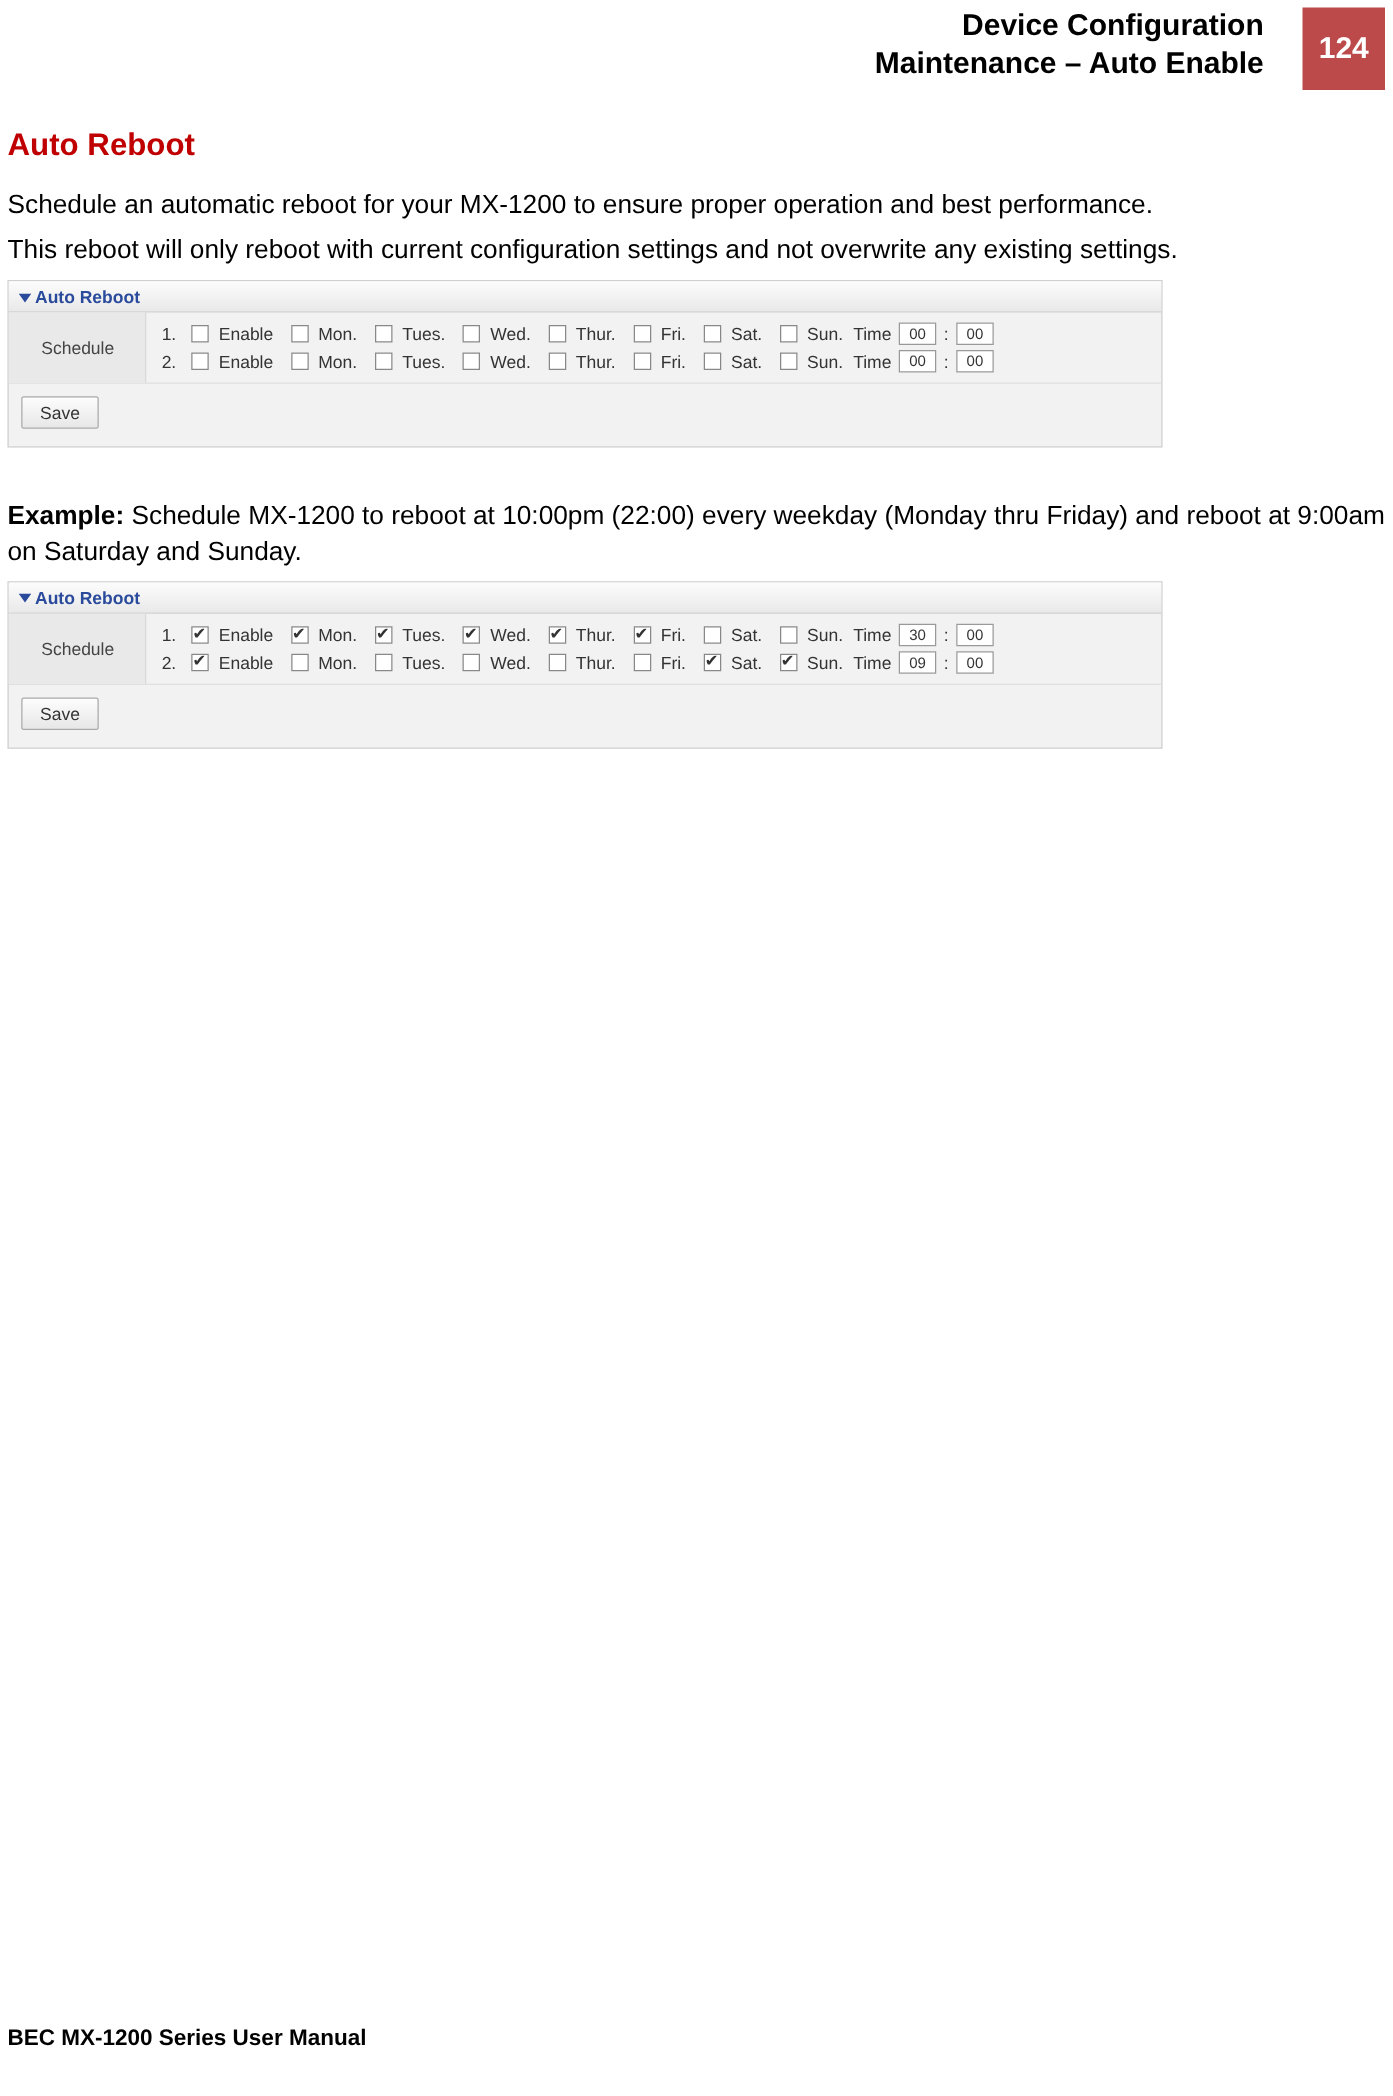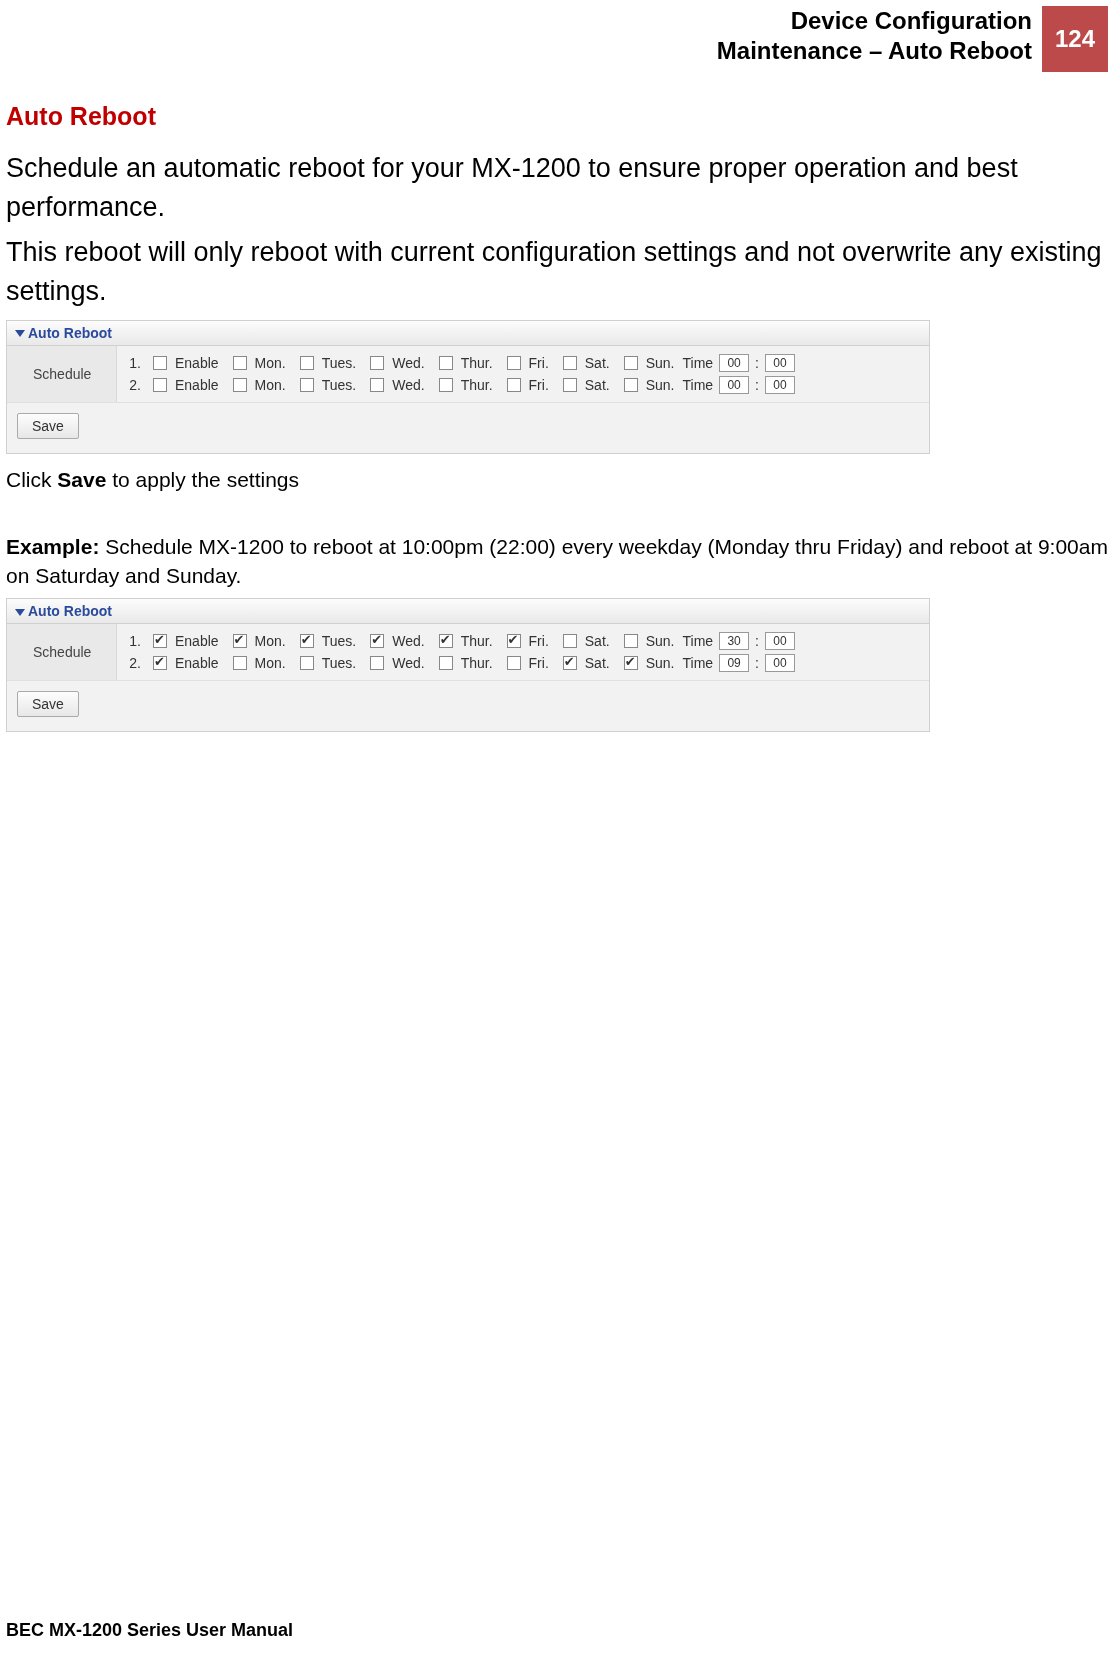--- a/index.html
+++ b/index.html
@@ -15,20 +15,21 @@
   .page {
     position: relative;
     width: 1114px;
     min-height: 1677px;
     padding: 0 6px;
   }
   .header {
     display: flex;
     justify-content: flex-end;
     padding-top: 6px;
+    gap: 21px;
   }
   .header-text {
     text-align: right;
     font-weight: bold;
     font-size: 24px;
     line-height: 1.25;
     padding-right: 6px;
     position: relative;
   }
   .header-text .line1 { display:block; }
@@ -45,21 +46,21 @@
     justify-content: center;
     margin-left: 4px;
   }
   .section-title {
     color: #c00000;
     font-weight: bold;
     font-size: 25px;
     margin-top: 30px;
   }
   .para {
-    font-size: 27px;
+    font-size: 21px;
     line-height: 1.45;
     margin-top: 18px;
   }
   .para + .para { margin-top: 6px; }
   .panel {
     width: 924px;
     border: 1px solid #d0d0d0;
     background: #f2f2f2;
     margin-top: 8px;
     font-size: 14px;
@@ -160,21 +161,21 @@
   }
 </style>
 </head>
 <body>
 
 <div class="page">
 
   <div class="header">
     <div class="header-text">
       <span class="line1">Device Configuration</span>
-      <span class="line2">Maintenance – Auto Reboot</span>
+      <span class="line2">Maintenance – Auto Enable</span>
     </div>
     <div class="page-num-box">124</div>
   </div>
 
   <div class="section-title">Auto Reboot</div>
 
   <div class="para">Schedule an automatic reboot for your MX-1200 to ensure proper operation and best performance.</div>
   <div class="para">This reboot will only reboot with current configuration settings and not overwrite any existing settings.</div>
 
   <div class="panel">
@@ -230,23 +231,20 @@
           <span>:</span>
           <span class="timebox">00</span>
         </div>
       </div>
     </div>
     <div class="panel-foot">
       <span class="btn-save">Save</span>
     </div>
   </div>
 
-  <div class="click-save">
-    <span>Click </span><b>Save</b><span> to apply the settings</span>
-  </div>
 
   <div class="example">
     <b>Example:</b><span> Schedule MX-1200 to reboot at 10:00pm (22:00) every weekday (Monday thru Friday) and reboot at 9:00am on Saturday and Sunday.</span>
   </div>
 
   <div class="panel">
     <div class="panel-head">
       <span class="tri"></span><span>Auto Reboot</span>
     </div>
     <div class="panel-body">

